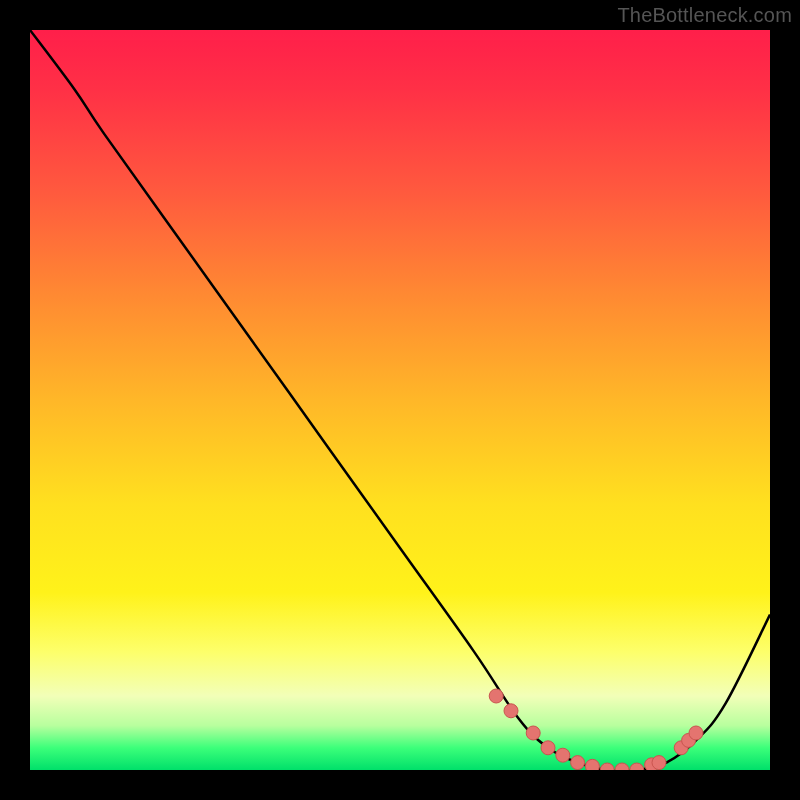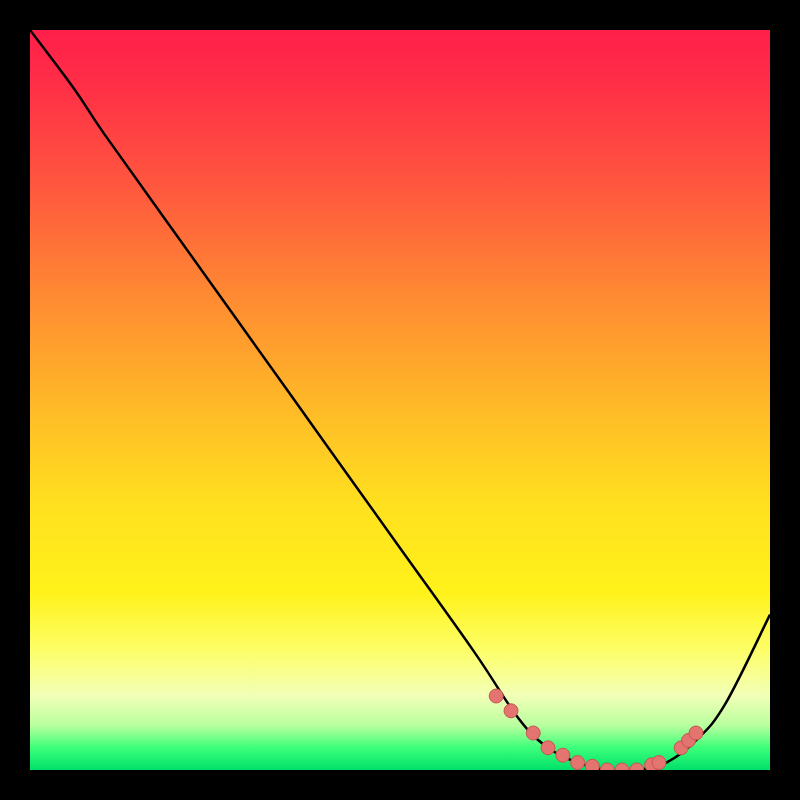--- a/index.html
+++ b/index.html
@@ -54,20 +54,21 @@
     color: #555;
     font-size: 20px;
     letter-spacing: 0.2px;
   }
 </style>
 </head>
 <body>
 
 <div class="outer">
 
+  <div class="watermark">TheBottleneck.com</div>
 
   <div class="plot">
     <svg id="chart-svg" viewBox="0 0 740 740" preserveAspectRatio="none">
       <path id="curve" fill="none" stroke="#000000" stroke-width="2.5" d="M 0 0 C 7.991999999999999 10.655999999999988, 31.08 40.55199999999993, 44.4 59.19999999999993 C 57.72 77.84799999999993, 55.352000000000004 76.96000000000001, 74 103.60000000000002 C 92.648 130.24000000000004, 121.36 169.90400000000005, 148 207.20000000000005 C 174.64 244.49600000000004, 195.36 273.504, 222 310.8 C 248.64 348.096, 269.36 377.104, 296 414.4 C 322.64 451.69599999999997, 343.36 480.704, 370 518 C 396.64 555.296, 422.688 590.964, 444 621.6 C 465.312 652.236, 475.08000000000004 670.884, 488.40000000000003 688.2 C 501.72 705.5160000000001, 507.344 709.808, 518 717.8 C 528.656 725.7919999999999, 536.944 728.604, 547.6 732.6 C 558.2560000000001 736.596, 566.5440000000001 738.668, 577.2 740 C 587.856 741.332, 596.144 741.332, 606.8 740 C 617.4559999999999 738.668, 625.7439999999999 737.928, 636.4 732.6 C 647.056 727.272, 655.344 721.056, 666 710.4 C 676.656 699.7439999999999, 682.2799999999999 696.044, 695.5999999999999 673.4 C 708.92 650.756, 732.008 600.5840000000001, 740 584.6"></path>
       <g id="markers">
           <circle cx="466.2" cy="666" r="7" fill="#e4746f" stroke="#c9554f" stroke-width="1"></circle>
           <circle cx="481" cy="680.8" r="7" fill="#e4746f" stroke="#c9554f" stroke-width="1"></circle>
           <circle cx="503.20000000000005" cy="703" r="7" fill="#e4746f" stroke="#c9554f" stroke-width="1"></circle>
           <circle cx="518" cy="717.8" r="7" fill="#e4746f" stroke="#c9554f" stroke-width="1"></circle>
           <circle cx="532.8" cy="725.2" r="7" fill="#e4746f" stroke="#c9554f" stroke-width="1"></circle>

